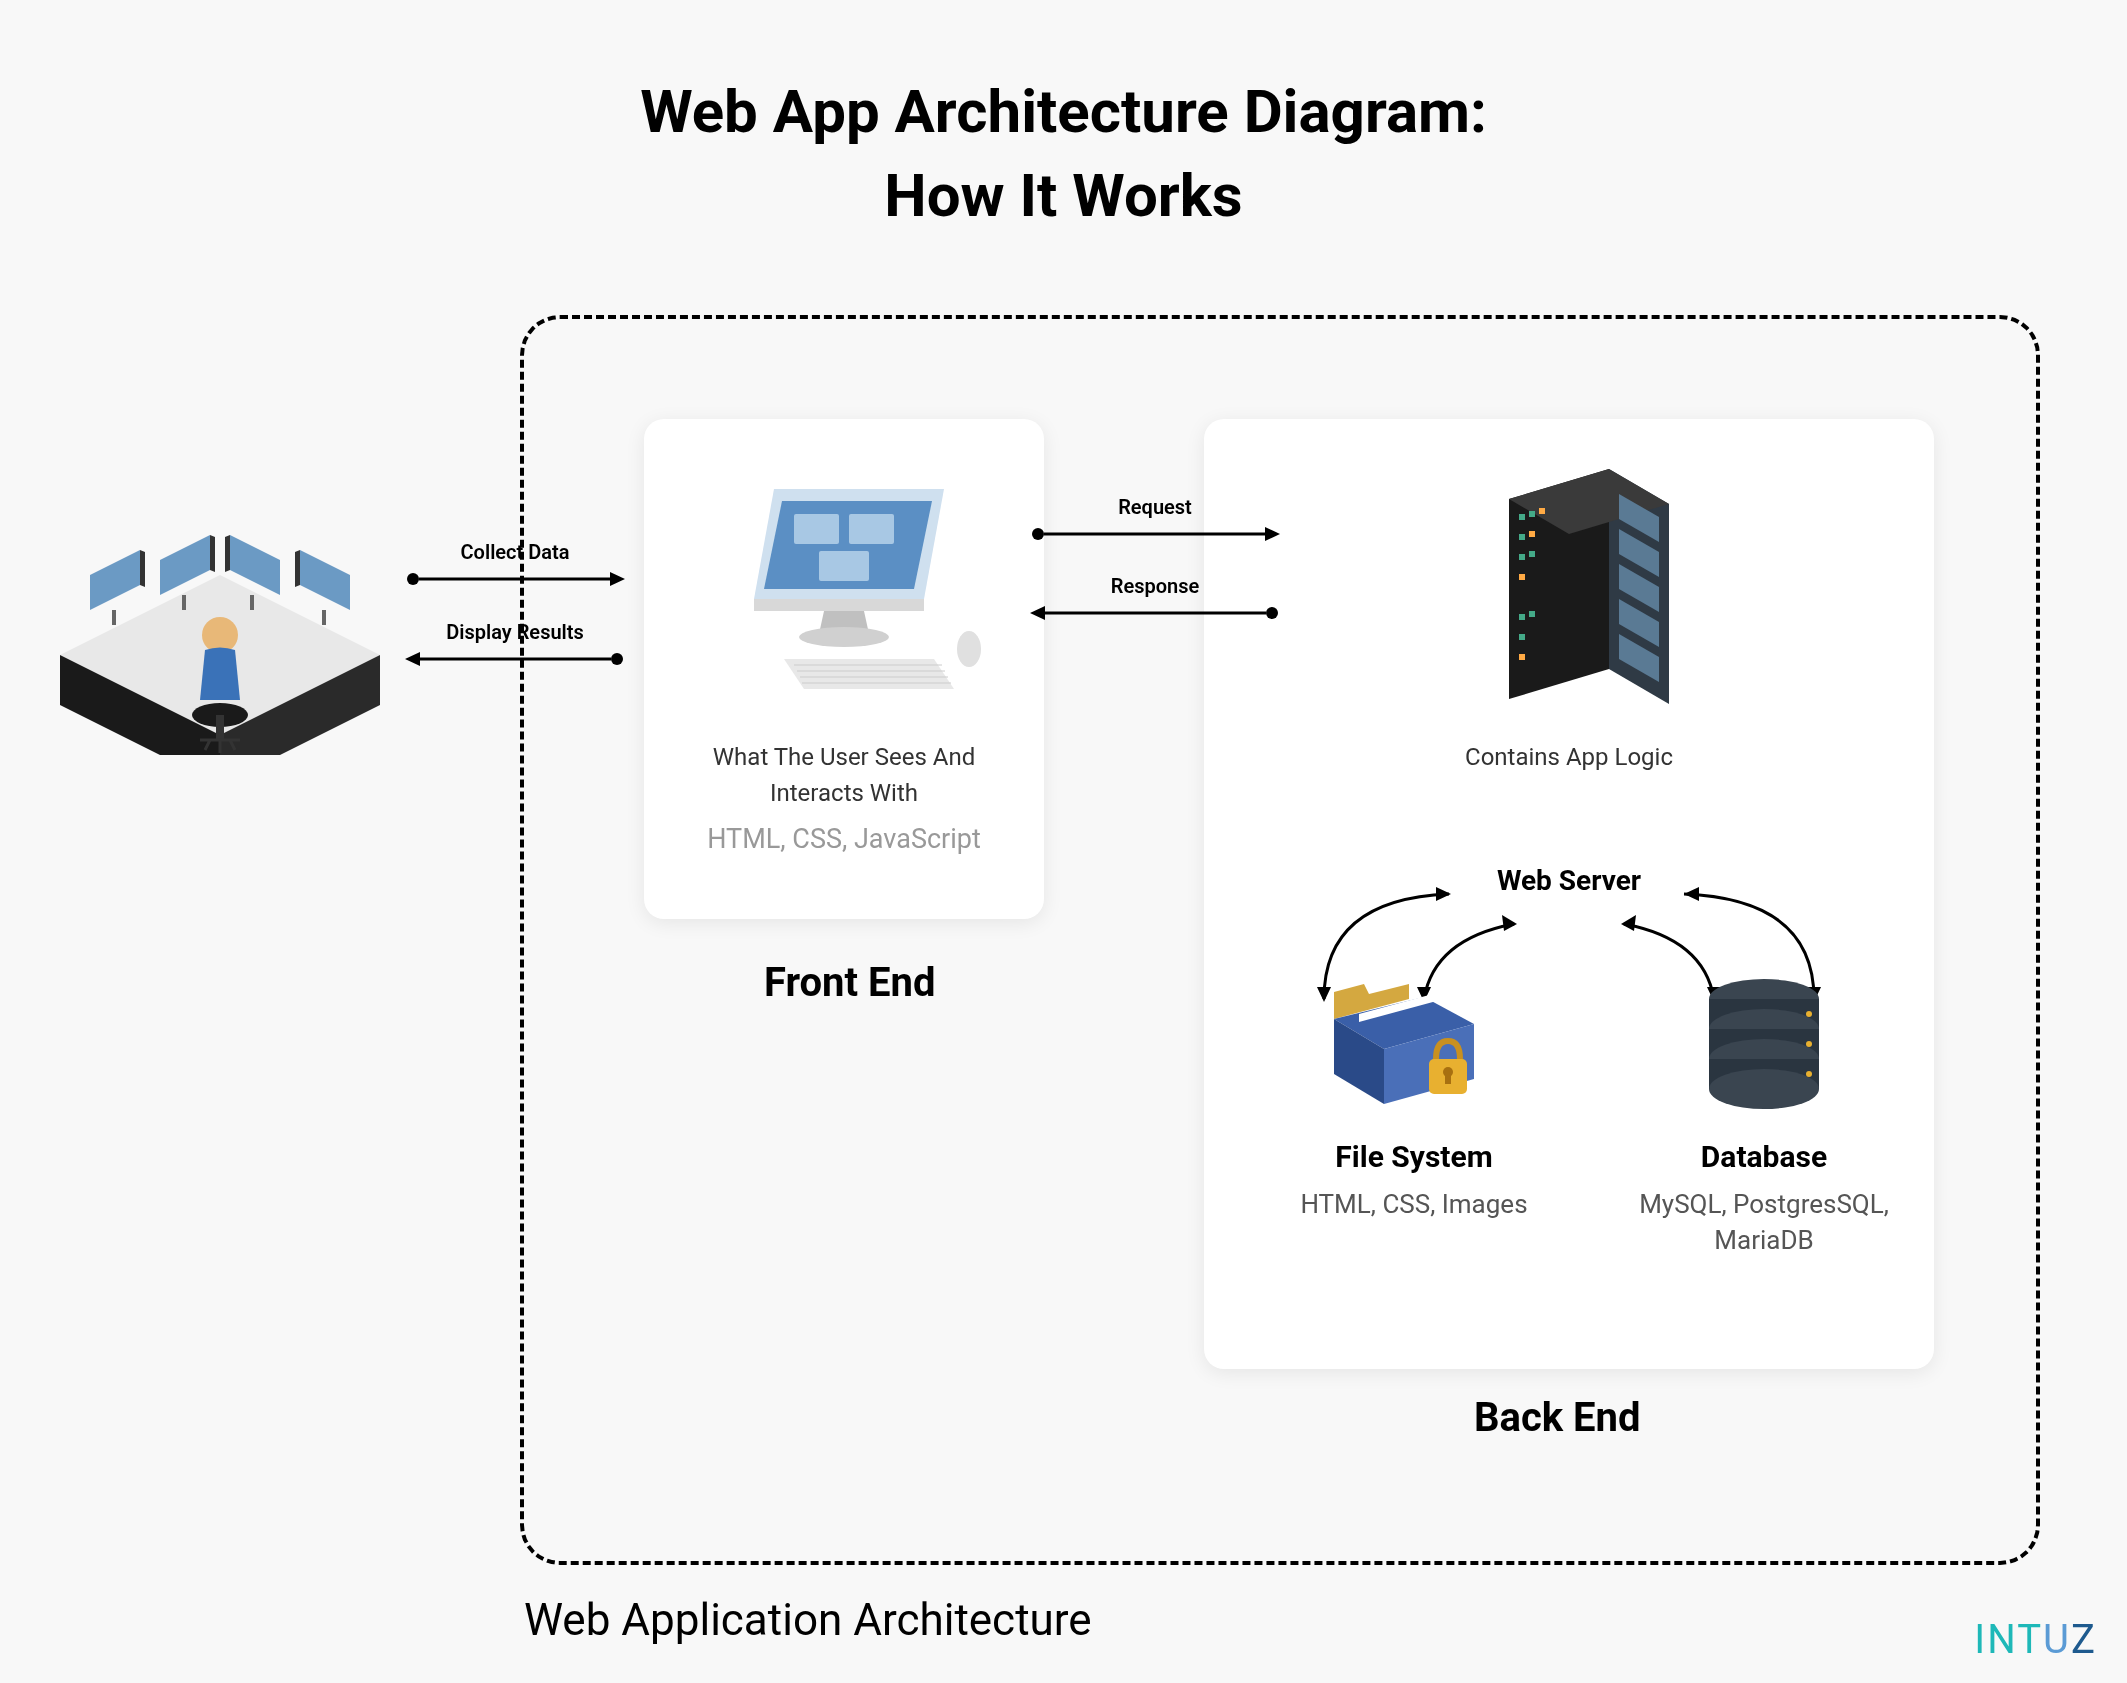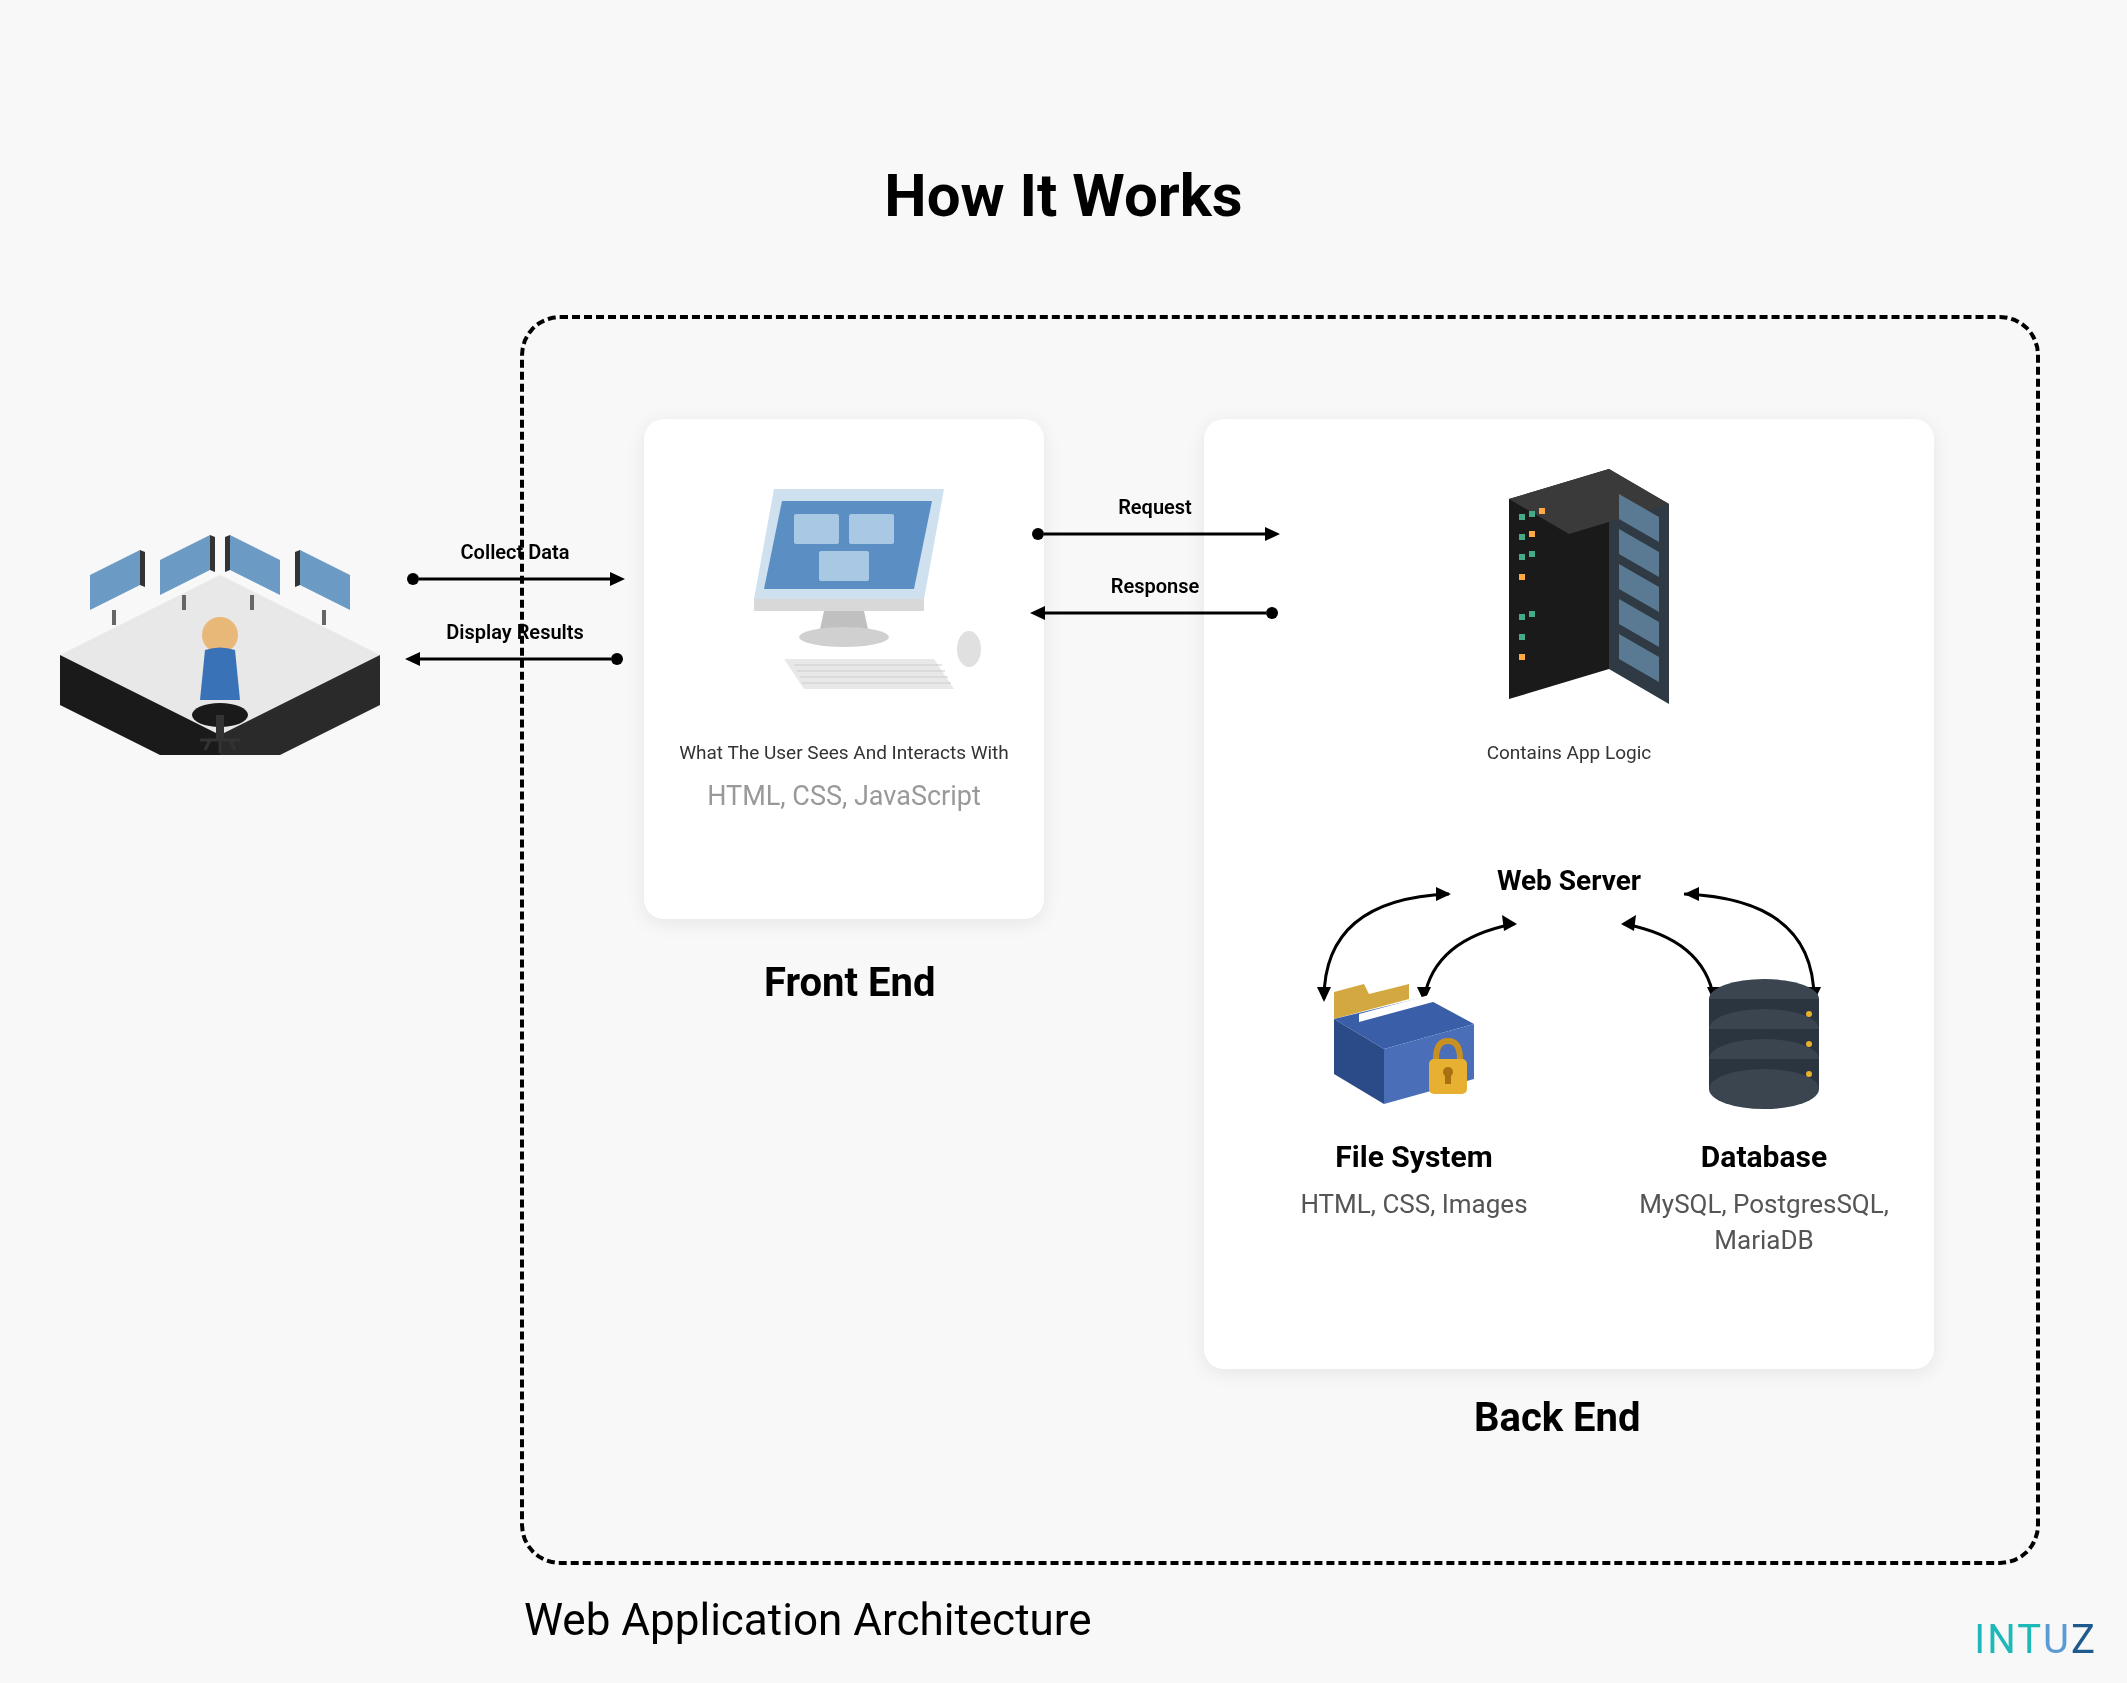--- a/index.html
+++ b/index.html
@@ -53,21 +53,21 @@
       padding: 30px;
     }
     .backend-card {
       left: 680px;
       top: 100px;
       width: 730px;
       height: 950px;
       padding: 30px;
     }
     .card-desc {
-      font-size: 19px;
+      font-size: 24px;
       color: #333;
       margin-top: 10px;
       line-height: 1.5;
     }
     .card-tech {
       font-size: 27px;
       color: #999;
       margin-top: 12px;
     }
     .card-label {
@@ -155,21 +155,21 @@
     .icon-container {
       display: flex;
       justify-content: center;
       align-items: center;
     }
   </style>
 </head>
 <body>
 
 <h1 class="title">
-  <br>
+  <span>Web App Architecture Diagram:</span><br>
   <span>How It Works</span>
 </h1>
 
 <div style="position:absolute; left:50px; top:505px; width:340px; height:250px;">
   <svg viewBox="0 0 340 250" width="340" height="250">
 
     <polygon points="10,150 170,230 330,150 170,70" fill="#e8e8e8"></polygon>
     <polygon points="10,150 10,200 170,280 170,230" fill="#1a1a1a"></polygon>
     <polygon points="330,150 330,200 170,280 170,230" fill="#2a2a2a"></polygon>
 

